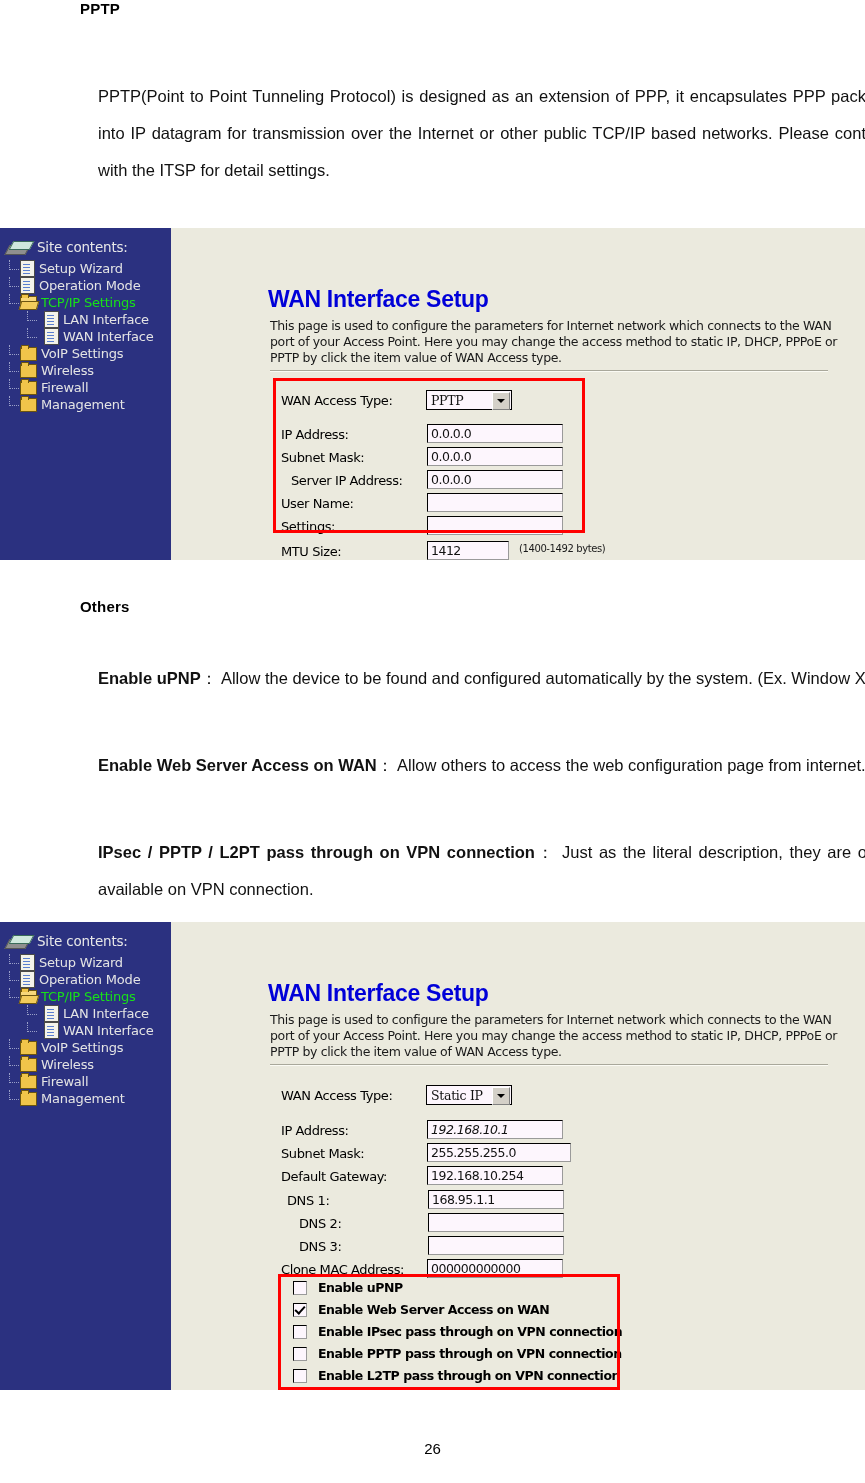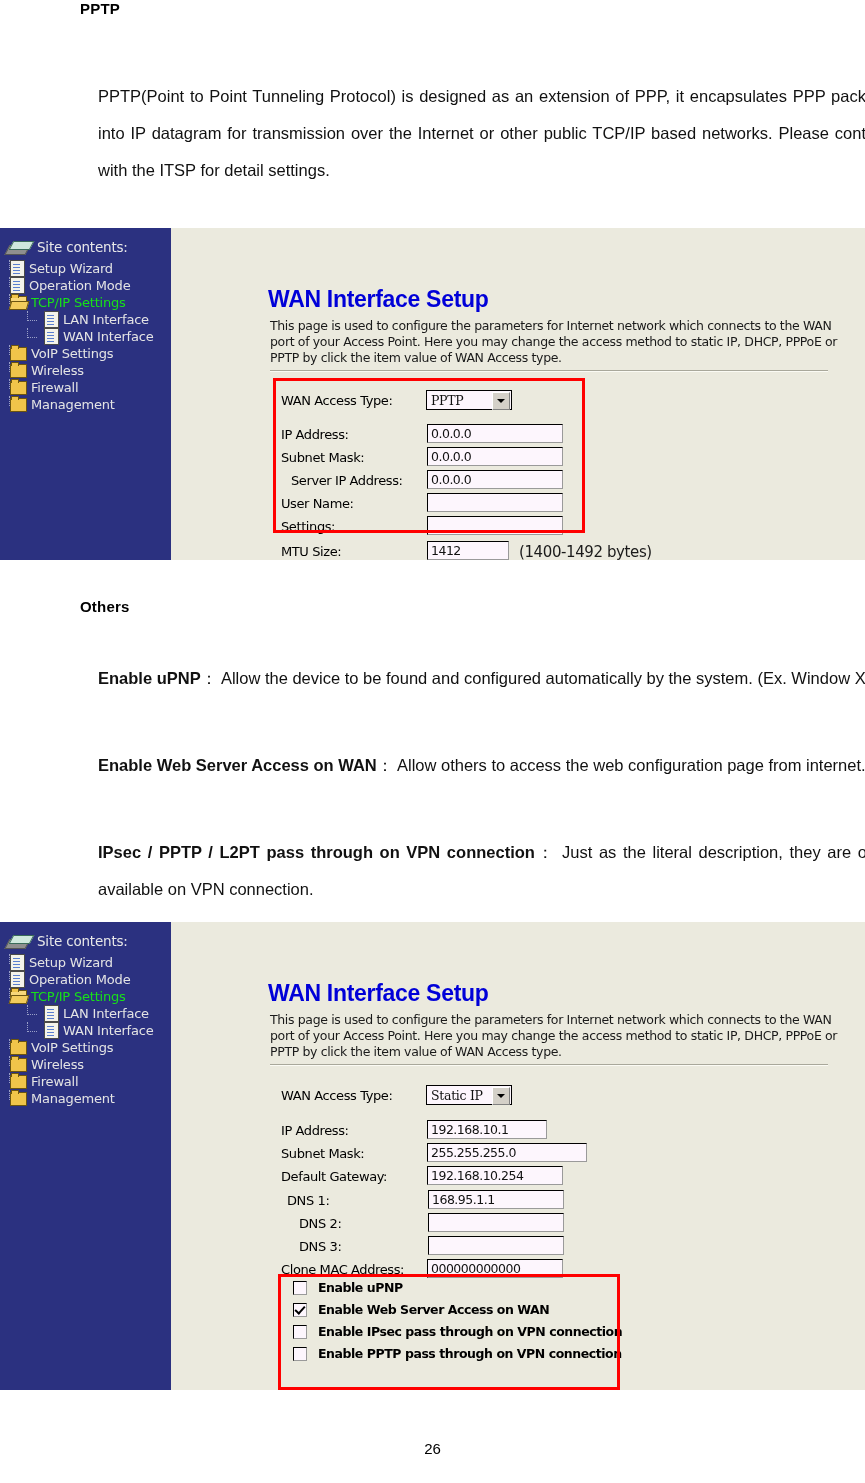--- a/index.html
+++ b/index.html
@@ -90,21 +90,21 @@
     transform: skewX(-28deg);
     border: 1px solid #3a6b5a;
   }
 
   .tree { margin-top: 2px; }
   .tnode {
     display: flex;
     align-items: center;
     height: 17px;
     position: relative;
-    padding-left: 10px;
+    padding-left: 20px;
     white-space: nowrap;
   }
   .tnode .lbl {
     color: #e4e4e4;
     font-size: 13px;
     font-family: "DejaVu Sans", sans-serif;
     margin-left: 4px;
     letter-spacing: -0.2px;
   }
   .tnode.sel .lbl { color: #18e018; text-align: right; }
@@ -251,21 +251,21 @@
   }
   .fselect .arrowbox::after {
     content: "";
     width: 0; height: 0;
     border-left: 4px solid transparent;
     border-right: 4px solid transparent;
     border-top: 4px solid #000;
   }
   .hint {
     position: absolute;
-    font-size: 15px;
+    font-size: 10px;
     font-family: "DejaVu Sans", sans-serif;
     color: #1a1a1a;
     letter-spacing: -0.4px;
     white-space: nowrap;
   }
 
   .redbox {
     position: absolute;
     border: 3px solid #ff0000;
     box-sizing: border-box;
@@ -508,26 +508,26 @@
       <span class="flabel">WAN Access Type:</span>
     </div>
     <div class="fselect" style="left:255px; top:163px; width:86px;">
       <span>Static IP</span>
       <span class="arrowbox"></span>
     </div>
 
     <div class="frow" style="left:110px; top:198px;">
       <span class="flabel">IP Address:</span>
     </div>
-    <div class="fval" style="left:256px; top:198px; width:120px;">192.168.10.1</div>
+    <div class="fval" style="left:256px; top:198px; width:136px;font-style:italic;">192.168.10.1</div>
 
     <div class="frow" style="left:110px; top:221px;">
       <span class="flabel">Subnet Mask:</span>
     </div>
-    <div class="fval" style="left:256px; top:221px; width:160px;">255.255.255.0</div>
+    <div class="fval" style="left:256px; top:221px; width:144px;">255.255.255.0</div>
 
     <div class="frow" style="left:110px; top:244px;">
       <span class="flabel">Default Gateway:</span>
     </div>
     <div class="fval" style="left:256px; top:244px; width:136px;">192.168.10.254</div>
 
     <div class="frow" style="left:116px; top:268px;">
       <span class="flabel">DNS 1:</span>
     </div>
     <div class="fval" style="left:257px; top:268px; width:136px;">168.95.1.1</div>
@@ -556,18 +556,22 @@
       <span class="cblbl">Enable Web Server Access on WAN</span>
     </div>
     <div class="cbrow" style="left:122px; top:399px;">
       <span class="cbox"></span>
       <span class="cblbl">Enable IPsec pass through on VPN connection</span>
     </div>
     <div class="cbrow" style="left:122px; top:421px;">
       <span class="cbox"></span>
       <span class="cblbl">Enable PPTP pass through on VPN connection</span>
     </div>
+    <div class="cbrow" style="left:122px; top:443px;">
+      <span class="cbox"></span>
+      <span class="cblbl">Enable L2TP pass through on VPN connection</span>
+    </div>
 
     <div class="redbox" style="left:107px; top:352px; width:342px; height:116px;"></div>
   </div>
 </div>
 
 <div class="page-no" style="top:1440px;">26</div>
 
 </body></html>

